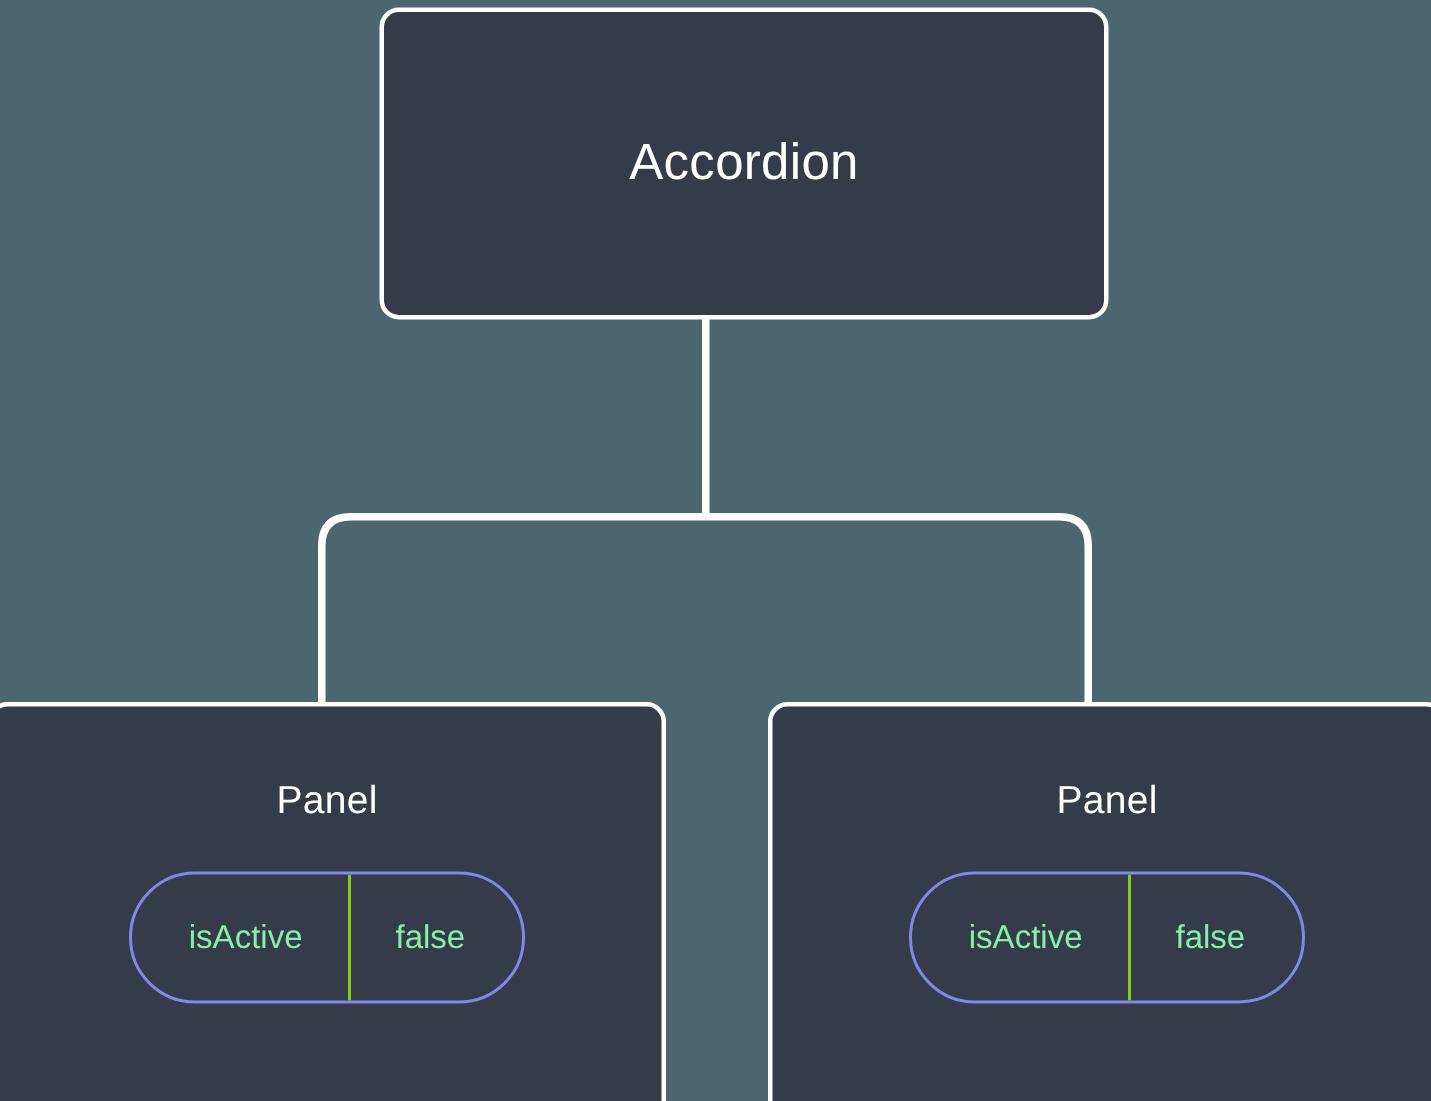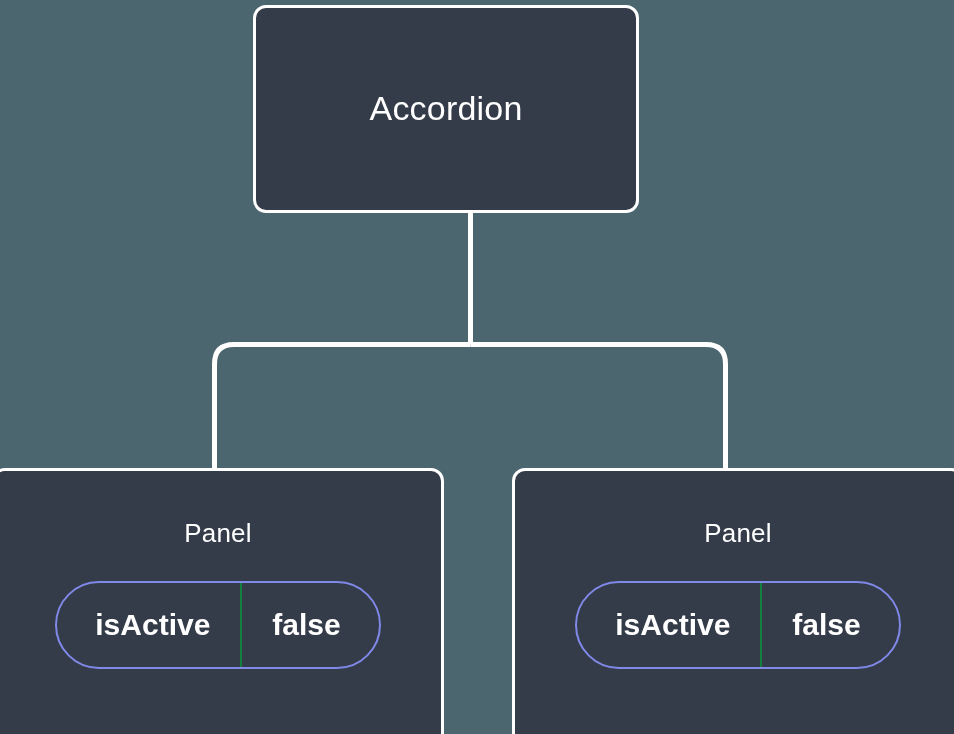--- a/index.html
+++ b/index.html
@@ -40,21 +40,21 @@
     border: 3.5px solid #ffffff;
     border-radius: 13px;
     display: flex;
     flex-direction: column;
     align-items: center;
   }
 
   .node-root {
     left: 253px;
     top: 5px;
-    width: 386px;
+    width: 486px;
     height: 208px;
     justify-content: center;
   }
 
   .node-title {
     color: #ffffff;
     font-size: 34px;
     line-height: 1.15;
     font-weight: 400;
     letter-spacing: 0.2px;
@@ -93,32 +93,31 @@
     height: 88px;
     border: 2px solid #8088e8;
     border-radius: 999px;
     overflow: hidden;
     background: transparent;
   }
   .prop-cell {
     display: flex;
     align-items: center;
     justify-content: center;
-    color: #ffffff;
-    font-size: 30px;
+    color: #86efac;
+    font-size: 22px;
     line-height: 1;
     white-space: nowrap;
-    font-weight: bold;
   }
   .prop-key {
     padding: 0 30px 0 38px;
   }
   .prop-val {
     padding: 0 38px 0 30px;
-    border-left: 2px solid #15803d;
+    border-left: 2px solid #84cc16;
   }
 </style>
 </head>
 <body>
 
 <div id="canvas">
 
   <svg id="edges" viewBox="0 0 954 734" width="954" height="734" aria-hidden="true">
 
     <path d="M 470.5 210 L 470.5 344.5" fill="none" stroke="#ffffff" stroke-width="5" stroke-linecap="butt"></path>

